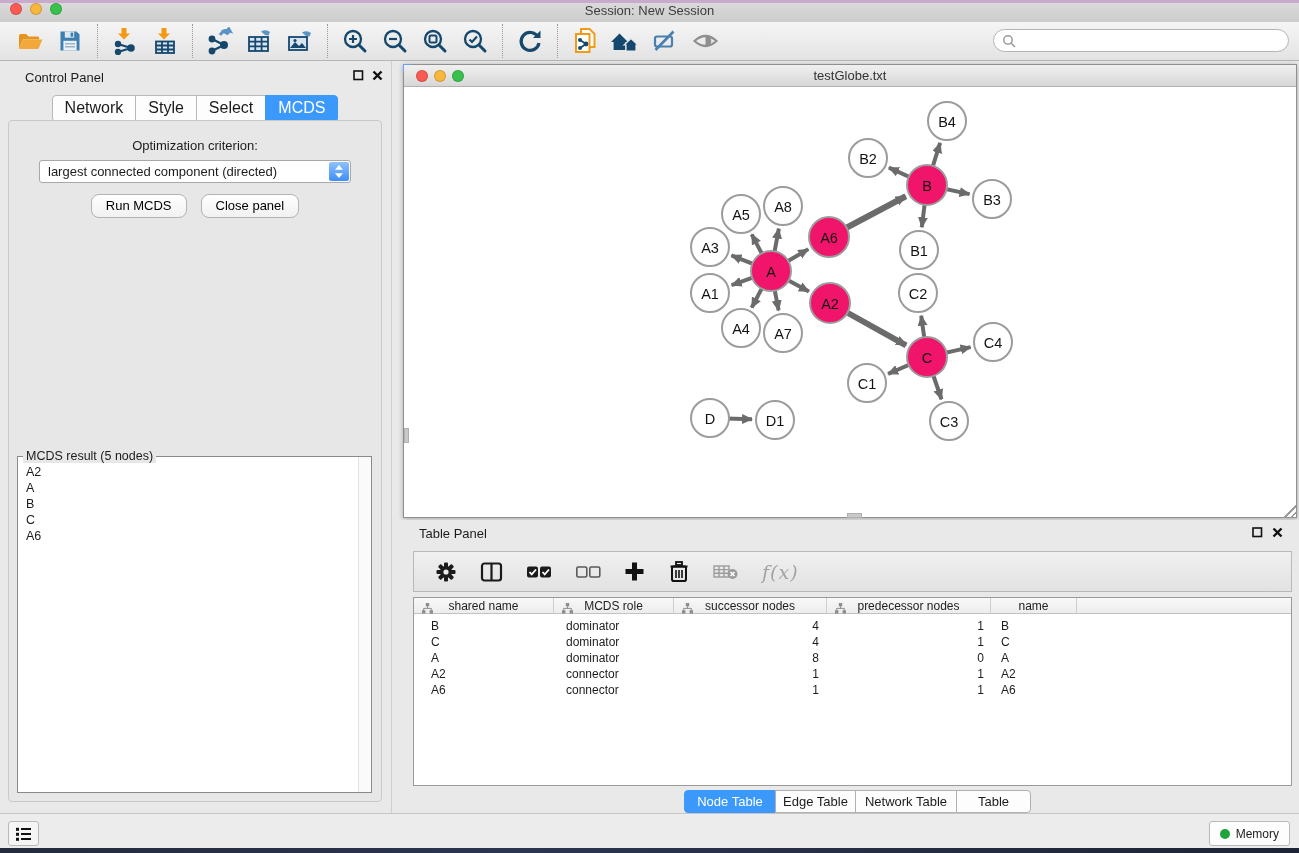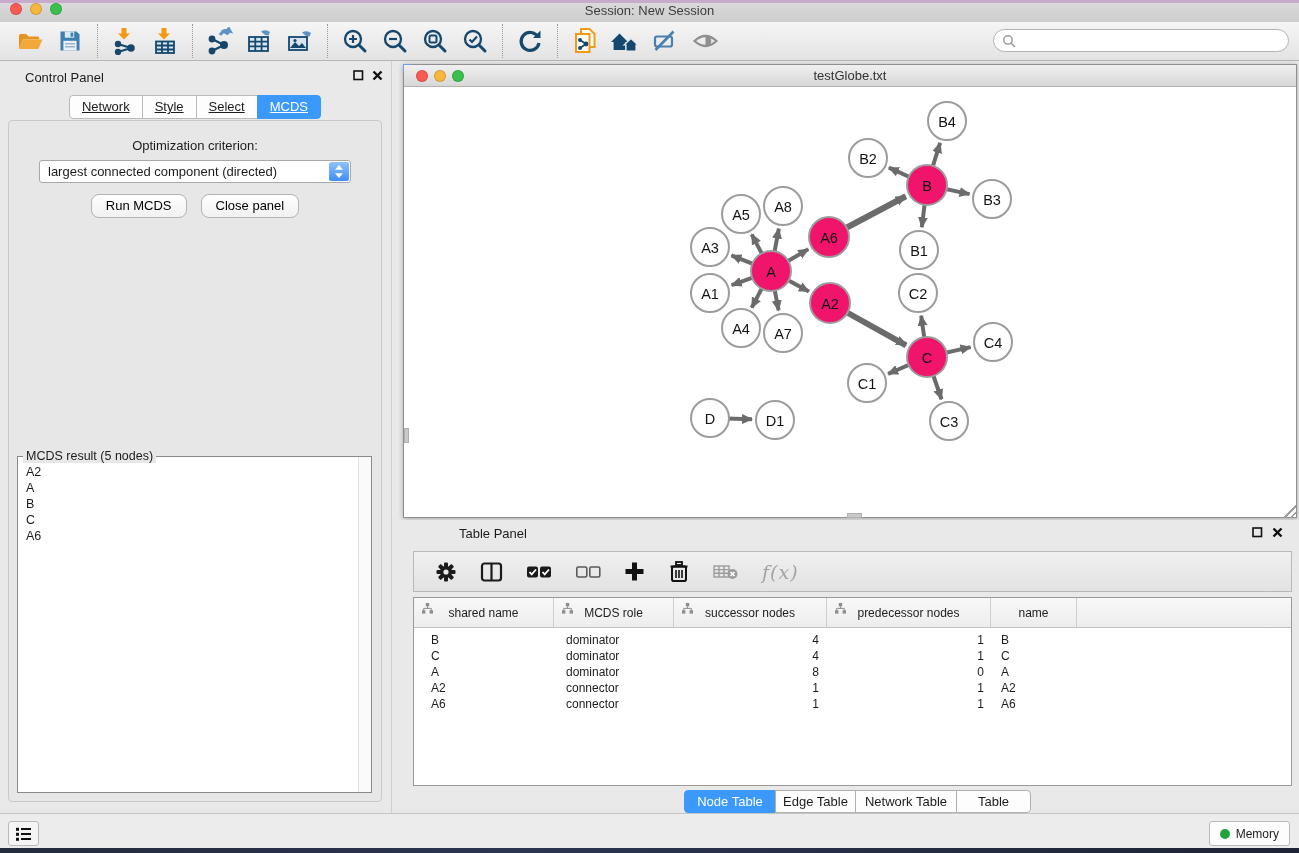--- a/index.html
+++ b/index.html
@@ -23,21 +23,21 @@
   .search-wrap { position:absolute; right:10px; top:7px; width:296px; height:23px; background:#fff;
                  border:1px solid #b3b3b3; border-radius:12px; display:flex; align-items:center; padding-left:8px; }
   .search-wrap input { border:none; outline:none; flex:1; height:18px; font-size:12px; background:transparent; }
 
   
   .control-panel { position:absolute; left:0; top:61px; width:392px; height:752px; background:#e9e9e9; border-right:1px solid #cfcfcf; }
   .cp-header { position:relative; height:34px; }
   .cp-title { position:absolute; left:10px; top:9px; font-size:13px; color:#1c1c1c;margin-left:15px; }
   .cp-winbtns { position:absolute; right:8px; top:9px; display:flex; gap:8px; align-items:center; }
   .cp-tabs { position:absolute; left:0; right:0; top:34px; display:flex; justify-content:center; }
-  .cp-tab { border:1px solid #b9b9b9; background:#fdfdfd; padding:3px 12px 4px 12px; font-size:13px; margin-left:-1px;text-decoration:underline; }
+  .cp-tab { border:1px solid #b9b9b9; background:#fdfdfd; padding:3px 12px 4px 12px; font-size:16px; margin-left:-1px; }
   .cp-tab:first-child{ border-radius:4px 0 0 4px; }
   .cp-tab:last-child{ border-radius:0 4px 4px 0; }
   .cp-tab.active { background:#3b99fc; border-color:#3b99fc; color:#fff; }
   .cp-content { position:absolute; left:8px; right:9px; top:59px; bottom:11px;
                 background:#e7e7e7; border:1px solid #c9c9c9; border-radius:4px; }
   .opt-label { text-align:center; margin-top:17px; font-size:13px; }
   .combo { position:relative; margin:7px auto 0 auto; width:312px; height:23px; background:#fff;
            border:1px solid #a8a8a8; border-radius:3px; font-size:13px; line-height:21px; padding-left:8px; }
   .combo-stepper { position:absolute; right:1px; top:1px; bottom:1px; width:20px; border-radius:2px;
                    background:linear-gradient(#8fc1fd,#3e8ef7); display:flex; align-items:center; justify-content:center; }
@@ -60,29 +60,29 @@
   .net-canvas { position:relative; width:100%; height:431px; overflow:hidden; }
   .net-canvas svg { position:absolute; left:0; top:0; }
   .vscroll-thumb { position:absolute; left:0; top:341px; width:5px; height:15px; background:#c9c9c9; border:1px solid #b0b0b0; }
   .hscroll-thumb { position:absolute; left:443px; bottom:0; width:15px; height:5px; background:#c9c9c9; border:1px solid #b0b0b0; }
   .resize-grip { position:absolute; right:0; bottom:0; width:15px; height:15px;
                  background:repeating-linear-gradient(135deg, transparent 0 3px, #9c9c9c 3px 4.5px);
                  clip-path:polygon(100% 0,100% 100%,0 100%); }
 
   
   .table-panel { position:absolute; left:393px; top:520px; width:906px; height:293px; background:#e9e9e9; }
-  .tp-title { position:absolute; left:26px; top:6px; font-size:13px;margin-left:40px; }
+  .tp-title { position:absolute; left:26px; top:6px; font-size:13px; }
   .tp-winbtns { position:absolute; right:16px; top:7px; display:flex; gap:9px; align-items:center; }
   .tp-toolbar { position:absolute; left:20px; top:31px; width:879px; height:41px;
                 background:linear-gradient(#f0f0f0,#e2e2e2); border:1px solid #b9b9b9;
                 display:flex; align-items:center; gap:23px; padding-left:21px; }
   .tp-tool { display:flex; align-items:center; justify-content:center; }
   .fx { font-family:"DejaVu Serif", serif; font-style:italic; font-size:19px; color:#a3a3a3; letter-spacing:1px; }
   .data-table { position:absolute; left:20px; top:77px; width:879px; height:189px; background:#fff; border:1px solid #9a9a9a; overflow:hidden; }
-  .thead { display:flex; height:30px; background:linear-gradient(#f8f8f8,#ededed); border-bottom:1px solid #c2c2c2; }
+  .thead { display:flex; height:16px; background:linear-gradient(#f8f8f8,#ededed); border-bottom:1px solid #c2c2c2; }
   .th { display:flex; align-items:center; justify-content:center; gap:6px; font-size:12px; color:#222;
         border-right:1px solid #cfcfcf; position:relative; }
   .th .tree { position:absolute; left:8px; top:5px; }
   .tbody { font-size:12px; }
   .tr { display:flex; height:16px; line-height:16px; }
   .tr:first-child { margin-top:4px; }
   .td { white-space:nowrap; }
   .td.c0 { padding-left:17px; } .td.c1 { padding-left:12px; }
   .td.c2 { text-align:right; padding-right:8px; } .td.c3 { text-align:right; padding-right:7px; }
   .td.c4 { padding-left:10px; }

